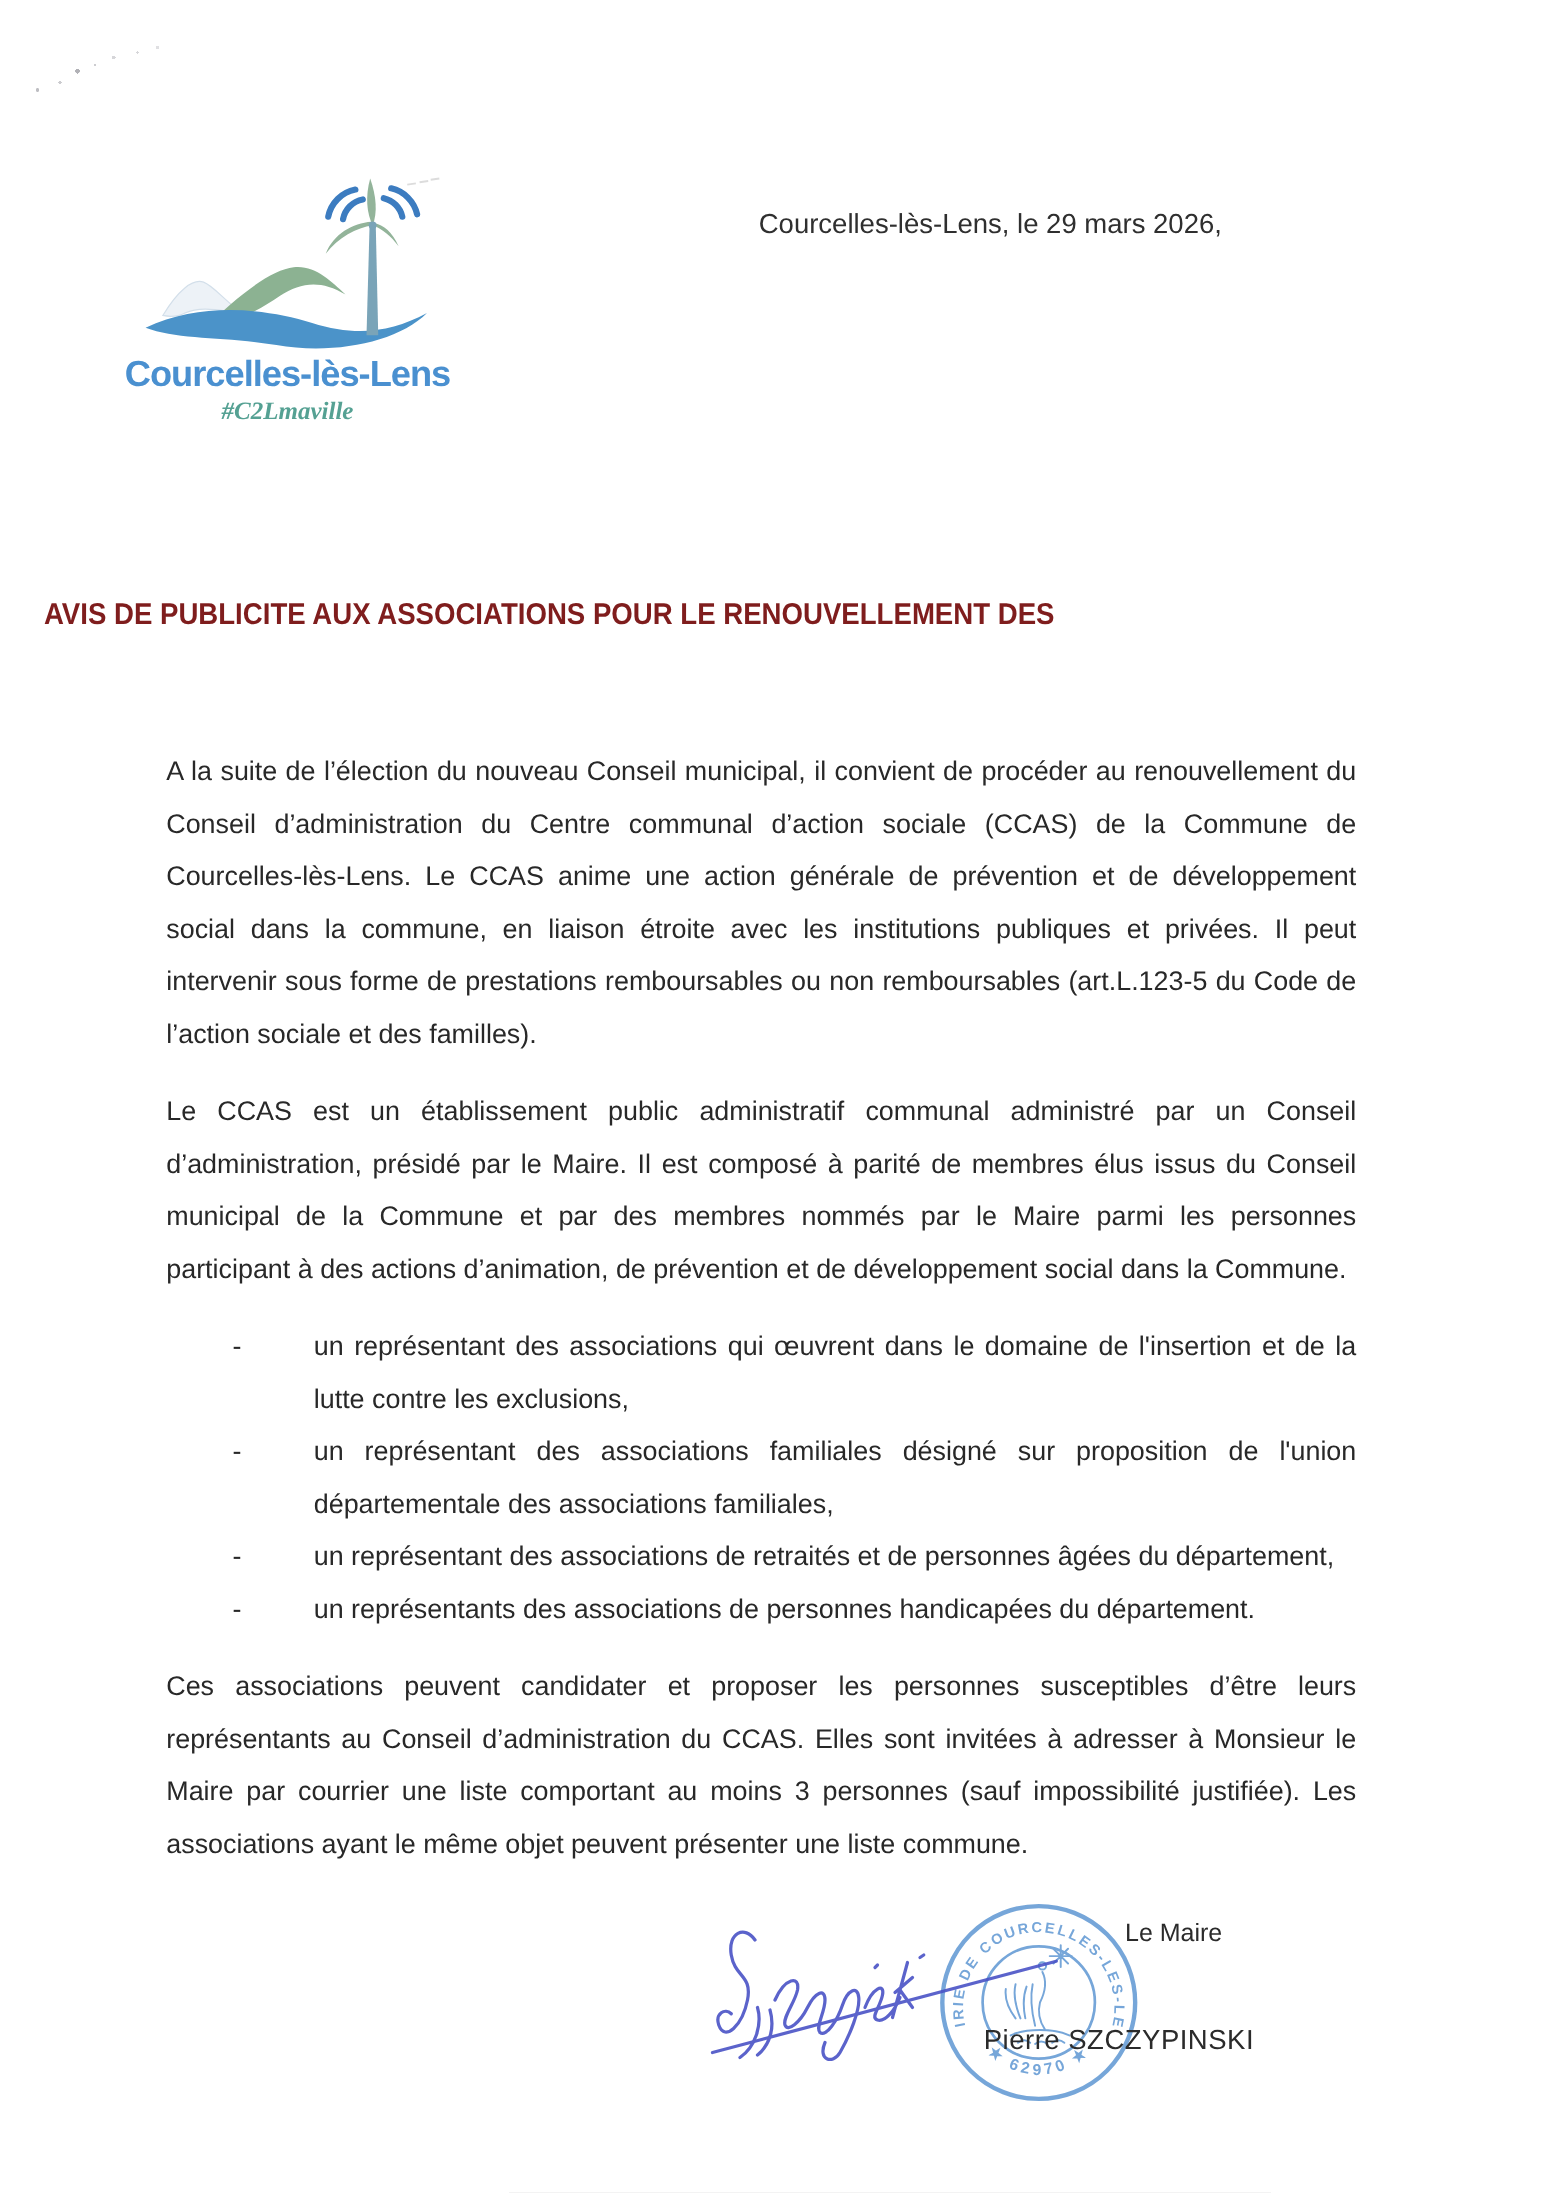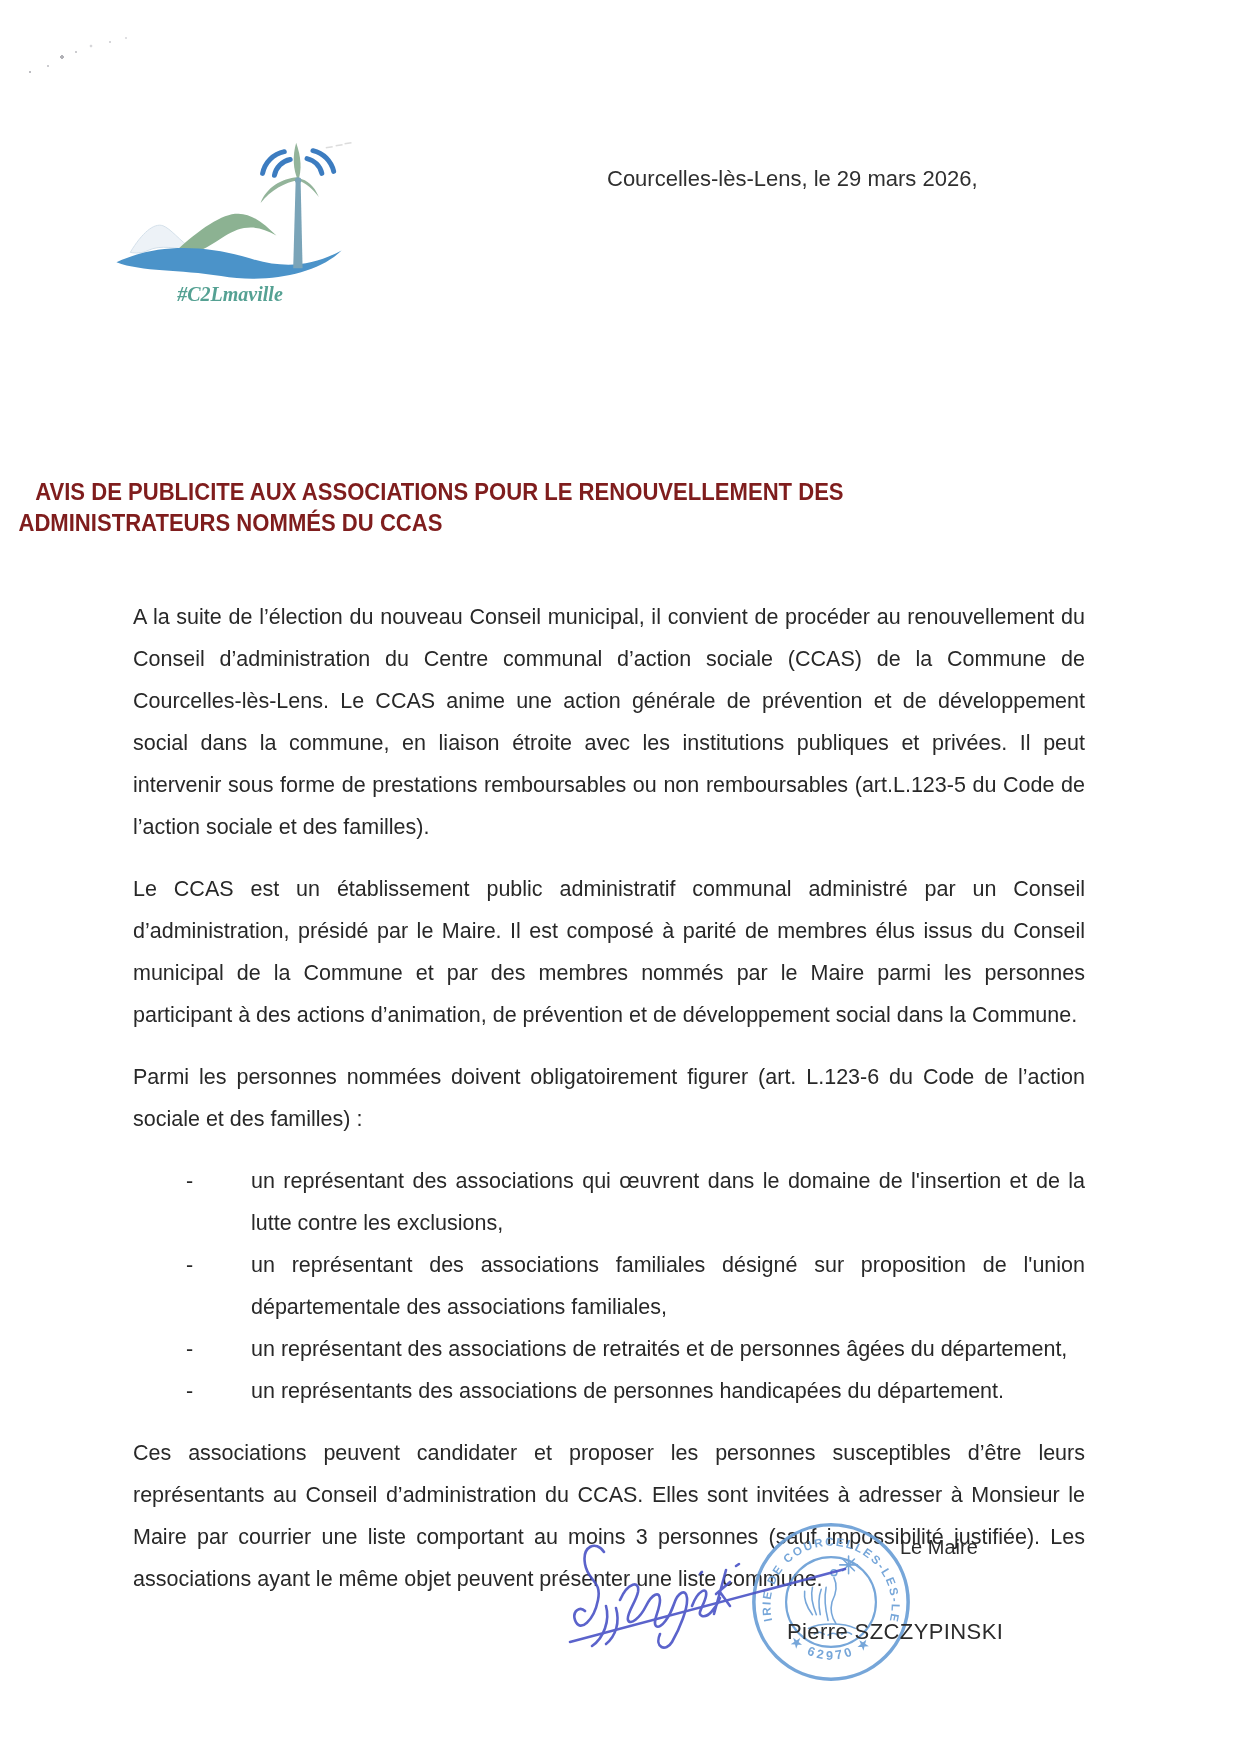--- a/index.html
+++ b/index.html
@@ -72,34 +72,33 @@
       <path d="M194,57 C189,47 188,33 192,19 C197,33 198,47 194,57 Z" fill="#93b49a"></path>
       <path d="M194,57 C181,59 166,67 156,80 C162,64 178,55 193,54 Z" fill="#93b49a"></path>
       <path d="M194,57 C202,60 209,66 215,74 C210,62 203,57 195,55 Z" fill="#93b49a"></path>
       <circle cx="194" cy="57" r="3.2" fill="#7aa4b8"></circle>
 
       <path d="M186,36 A20,20 0 0 0 170,52" stroke="#3c7cc0" stroke-width="5" fill="none" stroke-linecap="round"></path>
       <path d="M180,28 A28,28 0 0 0 158,50" stroke="#3c7cc0" stroke-width="5" fill="none" stroke-linecap="round"></path>
       <path d="M203,35 A20,20 0 0 1 218,50" stroke="#3c7cc0" stroke-width="5" fill="none" stroke-linecap="round"></path>
       <path d="M209,27 A28,28 0 0 1 230,48" stroke="#3c7cc0" stroke-width="5" fill="none" stroke-linecap="round"></path>
     </svg>
+    <div class="logo-name">Courcelles-lès-Lens</div>
     <div class="logo-tag">#C2Lmaville</div>
   </div>
 
   <div class="dateline">Courcelles-lès-Lens, le 29 mars 2026,</div>
 
   <div class="doc-title">
     <div><span class="tline">AVIS DE PUBLICITE AUX ASSOCIATIONS POUR LE RENOUVELLEMENT DES</span></div>
-    <div><span class="tline">ADMINISTRATEURS NOMMÉS DU CCAS</span></div>
   </div>
 
   <div class="content">
     <p>A la suite de l’élection du nouveau Conseil municipal, il convient de procéder au renouvellement du Conseil d’administration du Centre communal d’action sociale (CCAS) de la Commune de Courcelles-lès-Lens. Le CCAS anime une action générale de prévention et de développement social dans la commune, en liaison étroite avec les institutions publiques et privées. Il peut intervenir sous forme de prestations remboursables ou non remboursables (art.L.123-5 du Code de l’action sociale et des familles).</p>
     <p>Le CCAS est un établissement public administratif communal administré par un Conseil d’administration, présidé par le Maire. Il est composé à parité de membres élus issus du Conseil municipal de la Commune et par des membres nommés par le Maire parmi les personnes participant à des actions d’animation, de prévention et de développement social dans la Commune.</p>
-    <p>Parmi les personnes nommées doivent obligatoirement figurer (art. L.123-6 du Code de l’action sociale et des familles) :</p>
 
     <div class="bullets">
       <div class="bullet">
         <span class="bullet-dash">-</span>
         <span class="bullet-text">un représentant des associations qui œuvrent dans le domaine de l'insertion et de la lutte contre les exclusions,</span>
       </div>
       <div class="bullet">
         <span class="bullet-dash">-</span>
         <span class="bullet-text">un représentant des associations familiales désigné sur proposition de l'union départementale des associations familiales,</span>
       </div>

